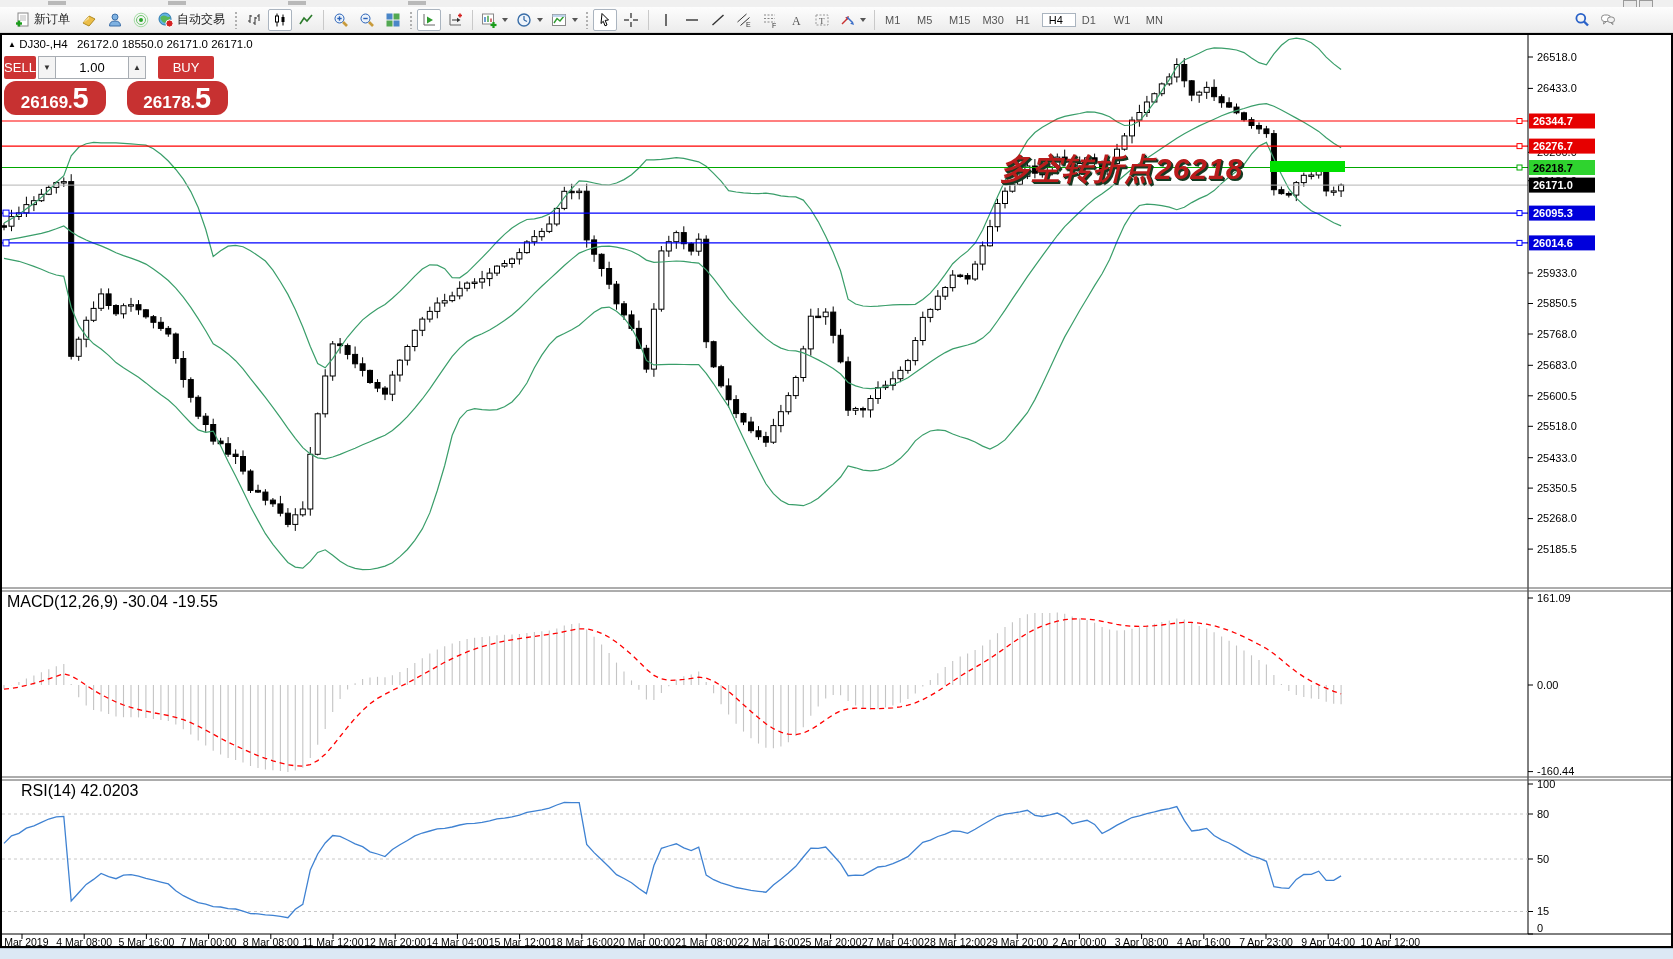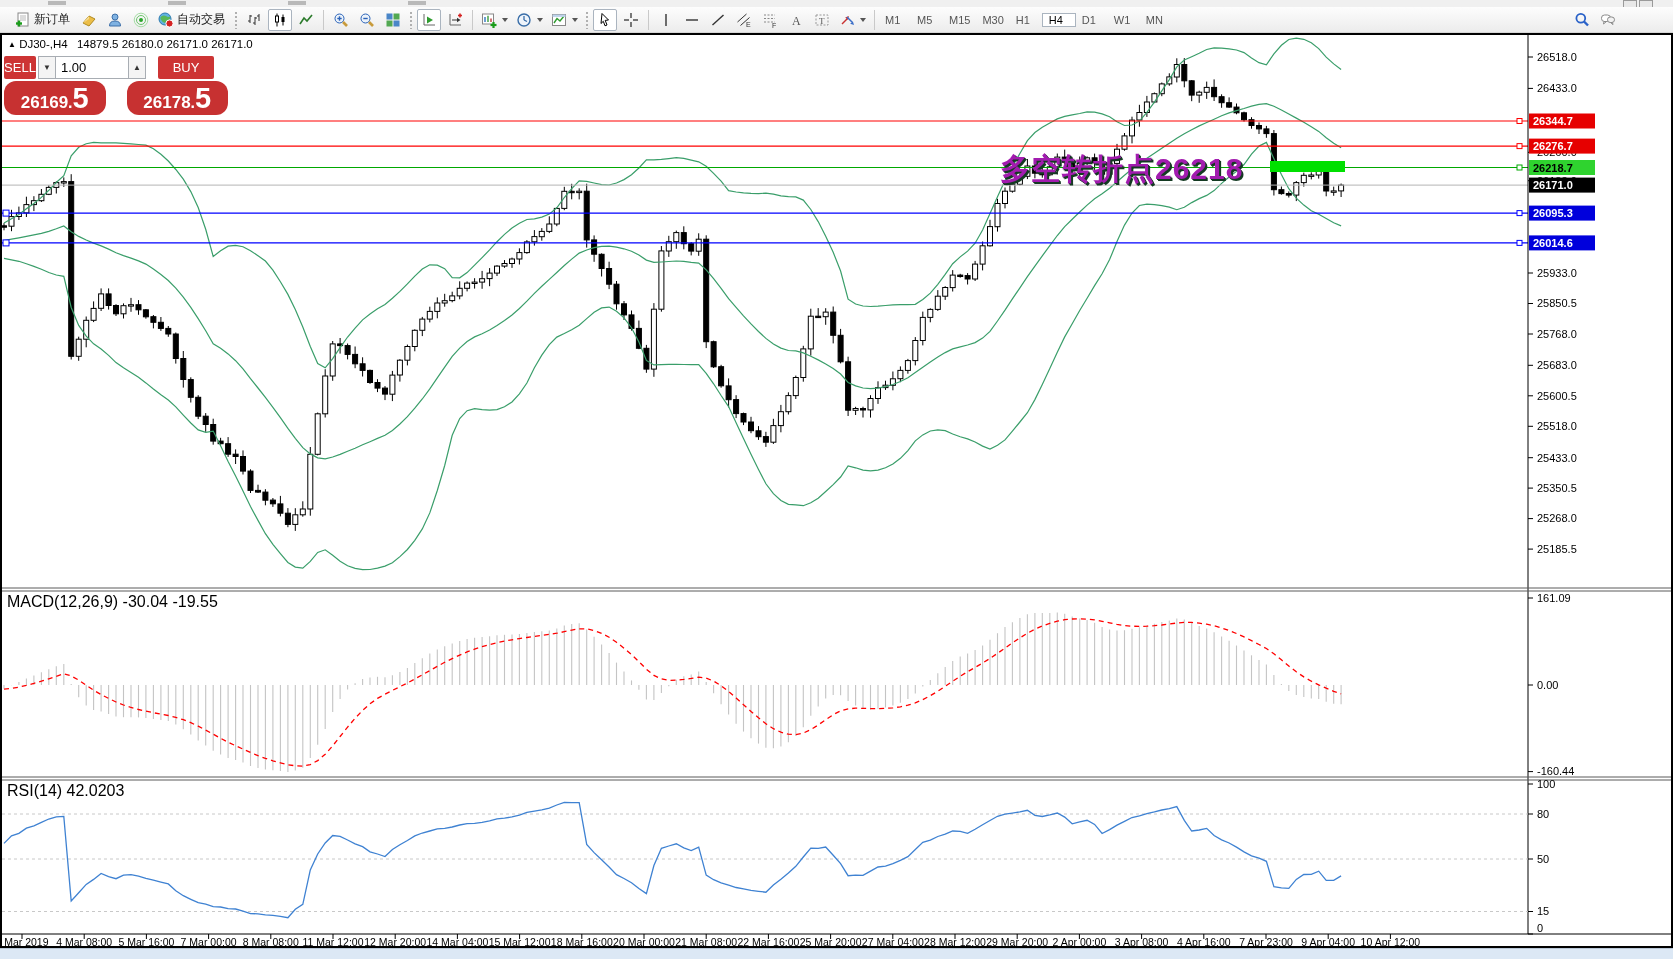--- a/index.html
+++ b/index.html
@@ -29,33 +29,33 @@
   .tb-right{margin-left:auto;display:flex;align-items:center;padding-right:52px;}
   
   .chart-window{position:absolute;left:0;top:33px;width:1673px;height:915px;background:#fff;
     border:2px solid #000;box-sizing:border-box;}
   #chart-svg-wrap{position:absolute;left:0;top:0;width:1669px;height:785px;}
   #chart-svg-wrap svg{display:block;}
   .overlay{position:absolute;font-size:16px;color:#000;white-space:nowrap;}
   .chart-title{left:6px;top:3px;font-size:11.5px;}
   .chart-title .tri{font-size:8px;vertical-align:1px;}
   .macd-label{left:5px;top:558px;}
-  .rsi-label{left:5px;top:747px;}
+  .rsi-label{left:19px;top:747px;}
   .annotation{left:998px;top:114px;font-size:30px;font-weight:bold;
     text-shadow:2px 2px 0 #143a22, 1px 1px 0 #0c2c18;letter-spacing:1px;}
   
   .trade-panel{position:absolute;left:2px;top:21px;width:224px;}
   .tp-row1{display:flex;height:23px;}
   .tp-btn{background:#cd3434;color:#fff;font-size:13px;display:flex;align-items:center;justify-content:center;
     border-radius:2px;}
   .tp-sell{width:32px;margin-right:2px;}
   .tp-buy{width:56px;margin-left:12px;}
   .spin{width:18px;background:#f4f4f4;border:1px solid #a8adb3;display:flex;align-items:center;justify-content:center;
     font-size:8px;color:#333;box-sizing:border-box;}
-  .vol{width:72px;border:1px solid #a8adb3;border-left:none;border-right:none;font-size:13px;text-align:left;
+  .vol{width:72px;border:1px solid #a8adb3;border-left:none;border-right:none;font-size:13px;text-align:center;
     padding:0 5px;box-sizing:border-box;font-family:"Liberation Sans",sans-serif;}
   .tp-row2{display:flex;height:34px;margin-top:2px;}
   .tp-price{width:110px;background:#c73131;color:#fff;display:flex;align-items:baseline;justify-content:center;
     border-radius:12px;padding-top:2px;box-sizing:border-box;}
   .tp-price .pint{font-size:17px;font-weight:bold;line-height:30px;}
   .tp-price .pdot{font-size:16px;font-weight:bold;}
   .tp-price .pfrac{font-size:29px;font-weight:bold;line-height:30px;}
   .tp-price + .tp-price{margin-left:21px;}
   
   .status-strip{position:absolute;left:0;top:948px;width:1673px;height:11px;background:#dce8f5;border-top:1px solid #b7c6d6;}
@@ -1048,21 +1048,21 @@
             <text x="1533" y="246.9" font-size="11" fill="#ffffff" font-weight="bold">26014.6</text>
             <rect x="1529" y="177.6" width="66" height="15" fill="#000000"></rect>
             <text x="1533" y="189.1" font-size="11" fill="#ffffff" font-weight="bold">26171.0</text>
           </g>
         </svg>
       </div>
 
     <div class="overlay chart-title">
       <span class="tri">▲</span>
       <span>DJ30-,H4</span>
-      <span style="margin-left:6px">14879.5 26180.0 26171.0 26171.0</span>
+      <span style="margin-left:6px">26172.0 18550.0 26171.0 26171.0</span>
     </div>
 
     <div class="trade-panel">
       <div class="tp-row1">
         <div class="tp-btn tp-sell">SELL</div>
         <div class="spin">▼</div>
         <input class="vol" value="1.00" style="">
         <div class="spin">▲</div>
         <div class="tp-btn tp-buy">BUY</div>
       </div>
@@ -1075,17 +1075,17 @@
         <div class="tp-price">
           <span class="pint">26178</span>
           <span class="pdot">.</span>
           <span class="pfrac">5</span>
         </div>
       </div>
     </div>
 
     <div class="overlay macd-label">MACD(12,26,9) -30.04 -19.55</div>
     <div class="overlay rsi-label">RSI(14) 42.0203</div>
-    <div class="overlay annotation" style="color: #a21caf;">多空转折点26218</div>
+    <div class="overlay annotation" style="color: #b91c1c; font-style: italic;">多空转折点26218</div>
   </div>
 
   <div class="status-strip"></div>
 </div>
 
 </body></html>

